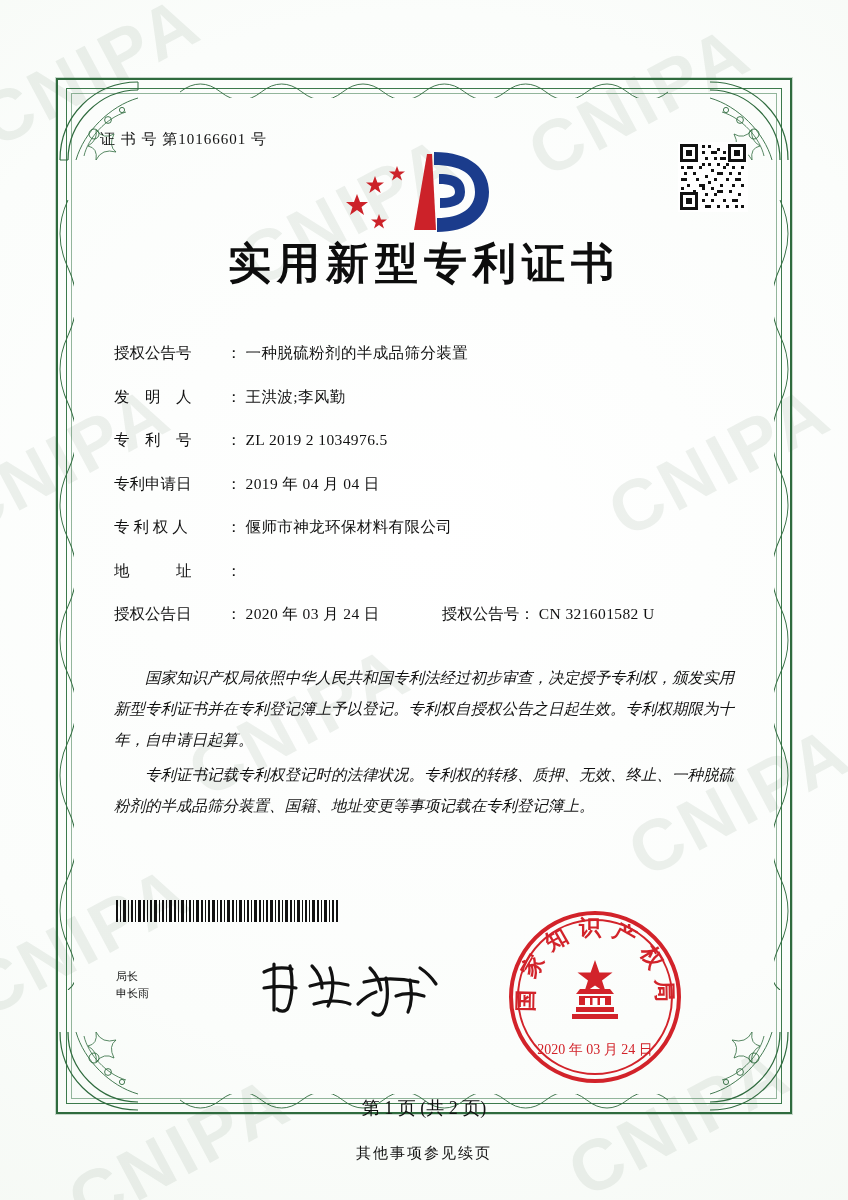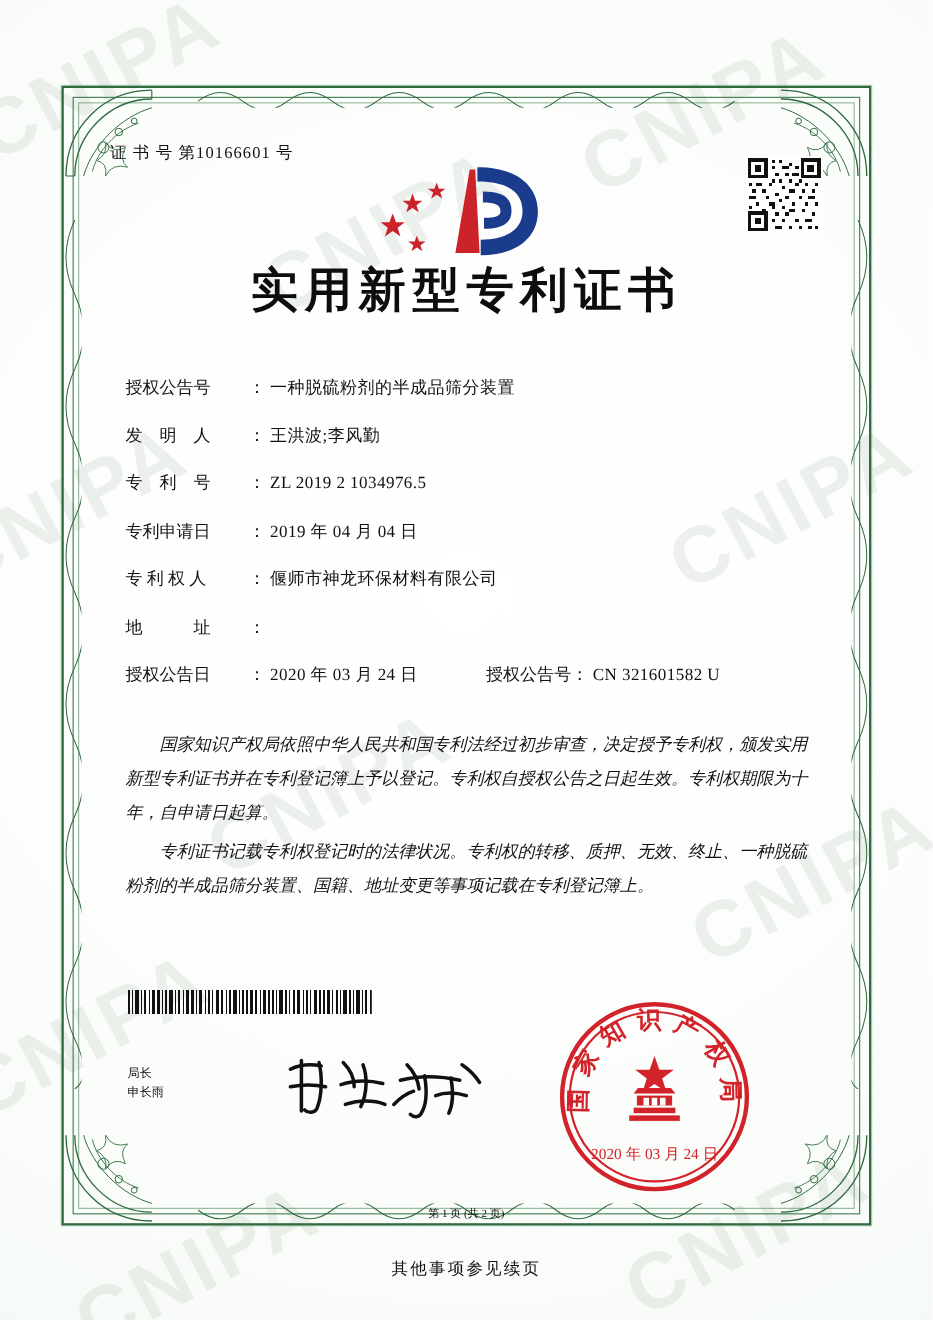--- a/index.html
+++ b/index.html
@@ -212,21 +212,21 @@
     height: 178px;
   }
   .seal svg { width: 100%; height: 100%; display: block; }
 
   .page-num {
     position: absolute;
     left: 0;
     right: 0;
     top: 1096px;
     text-align: center;
-    font-size: 10px;
+    font-size: 18px;
     color: #111;
   }
   .footer-note {
     position: absolute;
     left: 0;
     right: 0;
     top: 1144px;
     text-align: center;
     font-size: 15px;
     letter-spacing: 2px;

